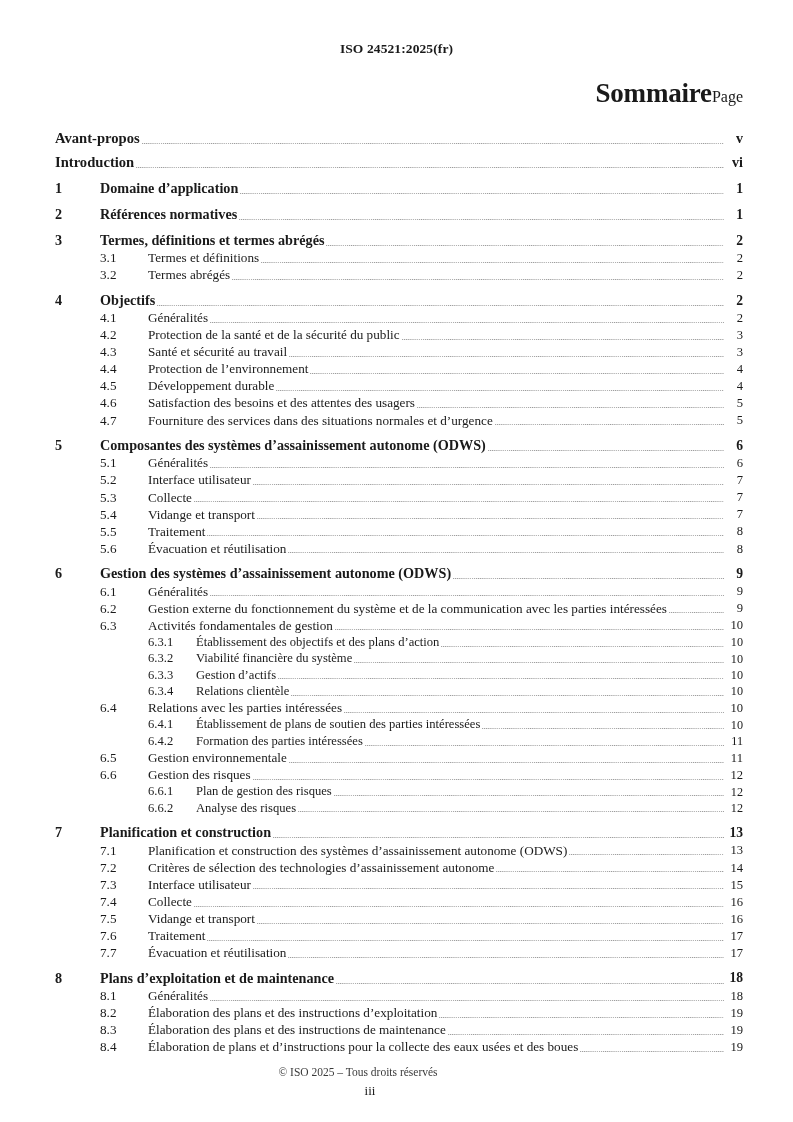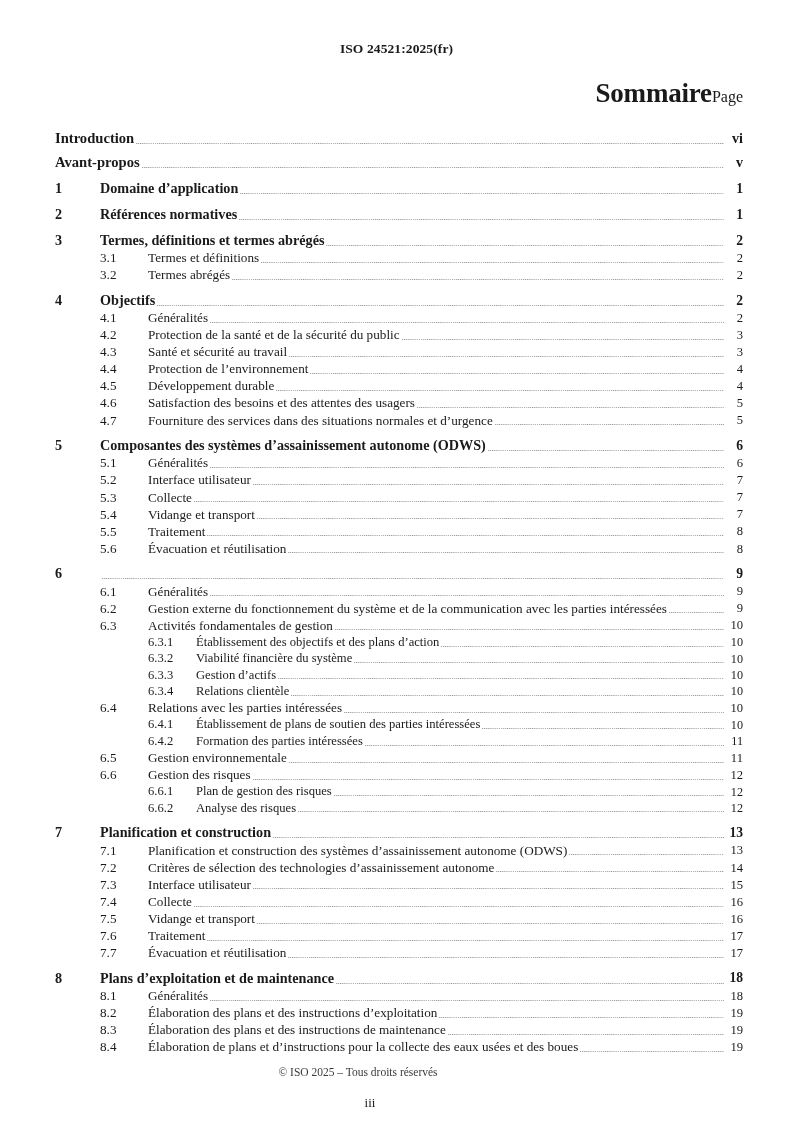--- a/index.html
+++ b/index.html
@@ -149,21 +149,21 @@
     left: 0;
     top: 1066px;
     width: 716px;
     text-align: center;
   }
   .copyright {
     font-size: 11.5px;
     color: #3a3a3a;
   }
   .folio {
-    margin-top: 17px;
+    margin-top: 5px;
     font-size: 13px;
     color: #1a1a1a;
     padding-left: 24px;
   }
 </style>
 </head>
 <body>
 
 <div class="page">
 
@@ -171,31 +171,31 @@
 
   <div class="title-row">
     <div class="toc-title">Sommaire</div>
     <div class="page-label">Page</div>
   </div>
 
   <div class="toc" id="toc-list">
       <div class="toc-entry lvl-front">
         <span class="num"></span>
         <span class="label-wrap">
-          <span class="label">Introduction</span>
-          <span class="leader"></span>
-          <span class="pg">vi</span>
+          <span class="label">Avant-propos</span>
+          <span class="leader"></span>
+          <span class="pg">v</span>
         </span>
       </div>
       <div class="toc-entry lvl-front">
         <span class="num"></span>
         <span class="label-wrap">
-          <span class="label">Avant-propos</span>
-          <span class="leader"></span>
-          <span class="pg">v</span>
+          <span class="label">Introduction</span>
+          <span class="leader"></span>
+          <span class="pg">vi</span>
         </span>
       </div>
       <div class="toc-entry lvl-1">
         <span class="num">1</span>
         <span class="label-wrap">
           <span class="label">Domaine d’application</span>
           <span class="leader"></span>
           <span class="pg">1</span>
         </span>
       </div>
@@ -347,20 +347,21 @@
         <span class="num">5.6</span>
         <span class="label-wrap">
           <span class="label">Évacuation et réutilisation</span>
           <span class="leader"></span>
           <span class="pg">8</span>
         </span>
       </div>
       <div class="toc-entry lvl-1">
         <span class="num">6</span>
         <span class="label-wrap">
+          <span class="label">Gestion des systèmes d’assainissement autonome (ODWS)</span>
           <span class="leader"></span>
           <span class="pg">9</span>
         </span>
       </div>
       <div class="toc-entry lvl-2">
         <span class="num">6.1</span>
         <span class="label-wrap">
           <span class="label">Généralités</span>
           <span class="leader"></span>
           <span class="pg">9</span>

